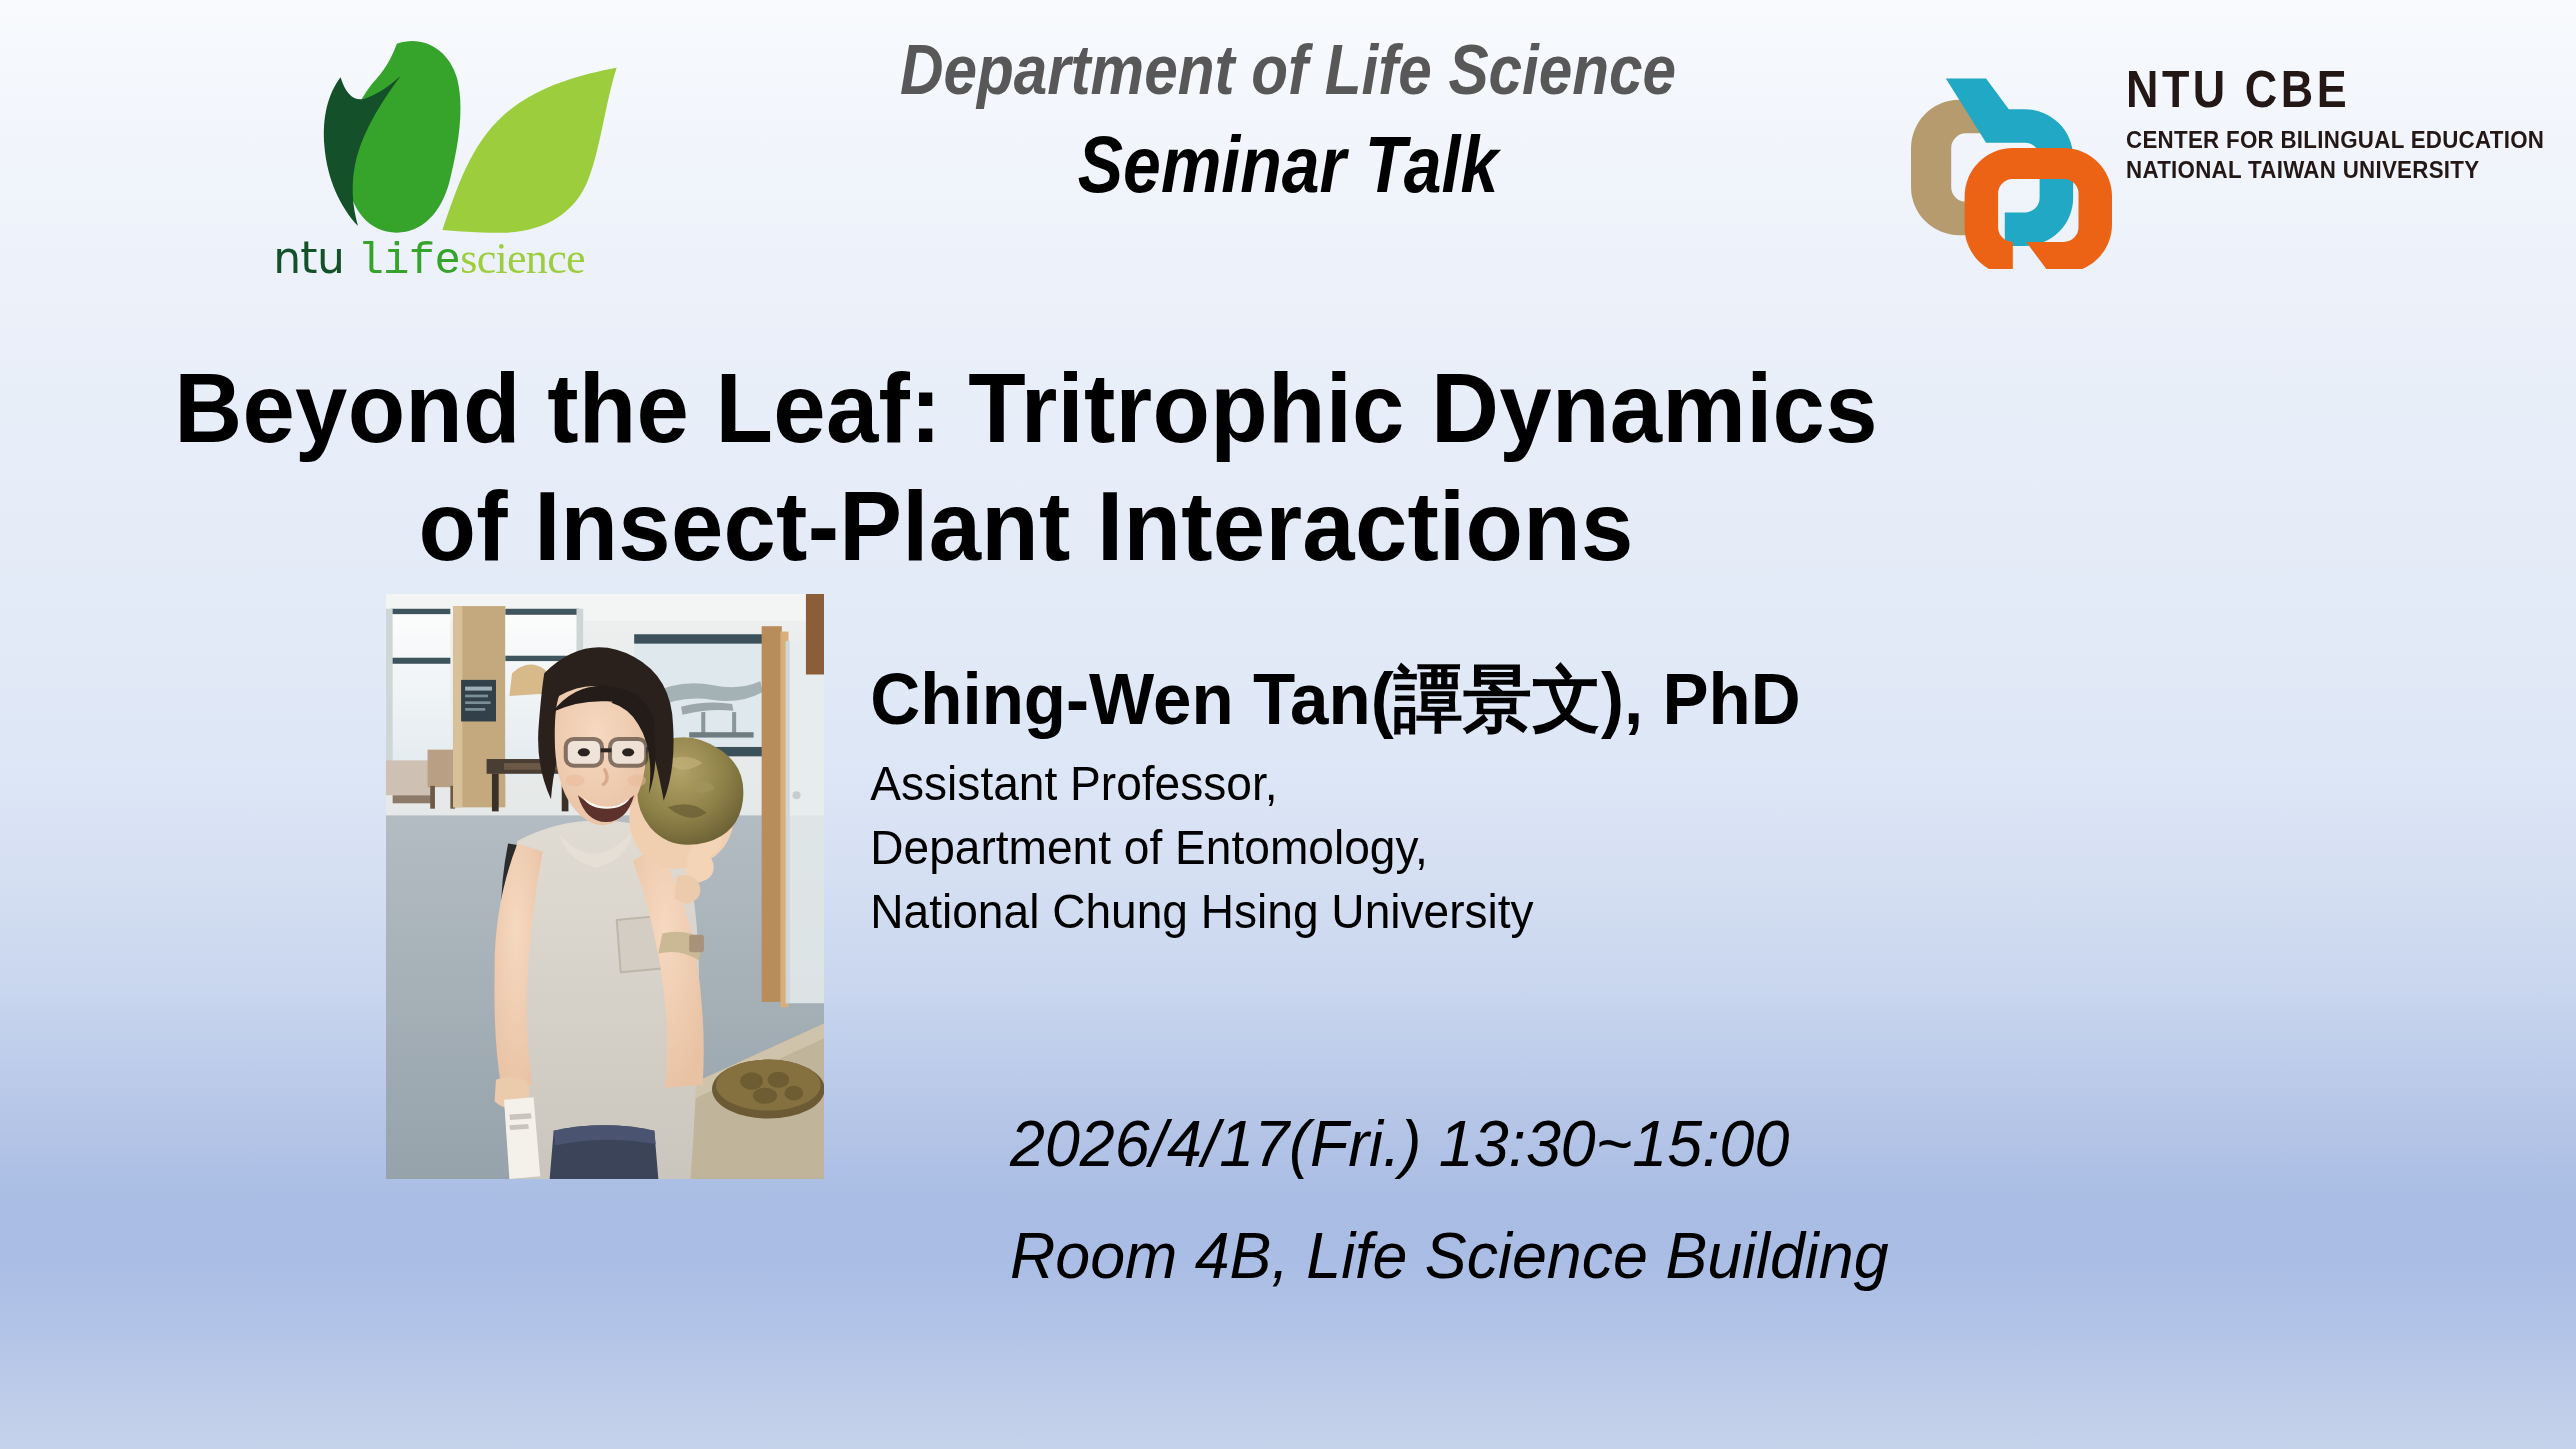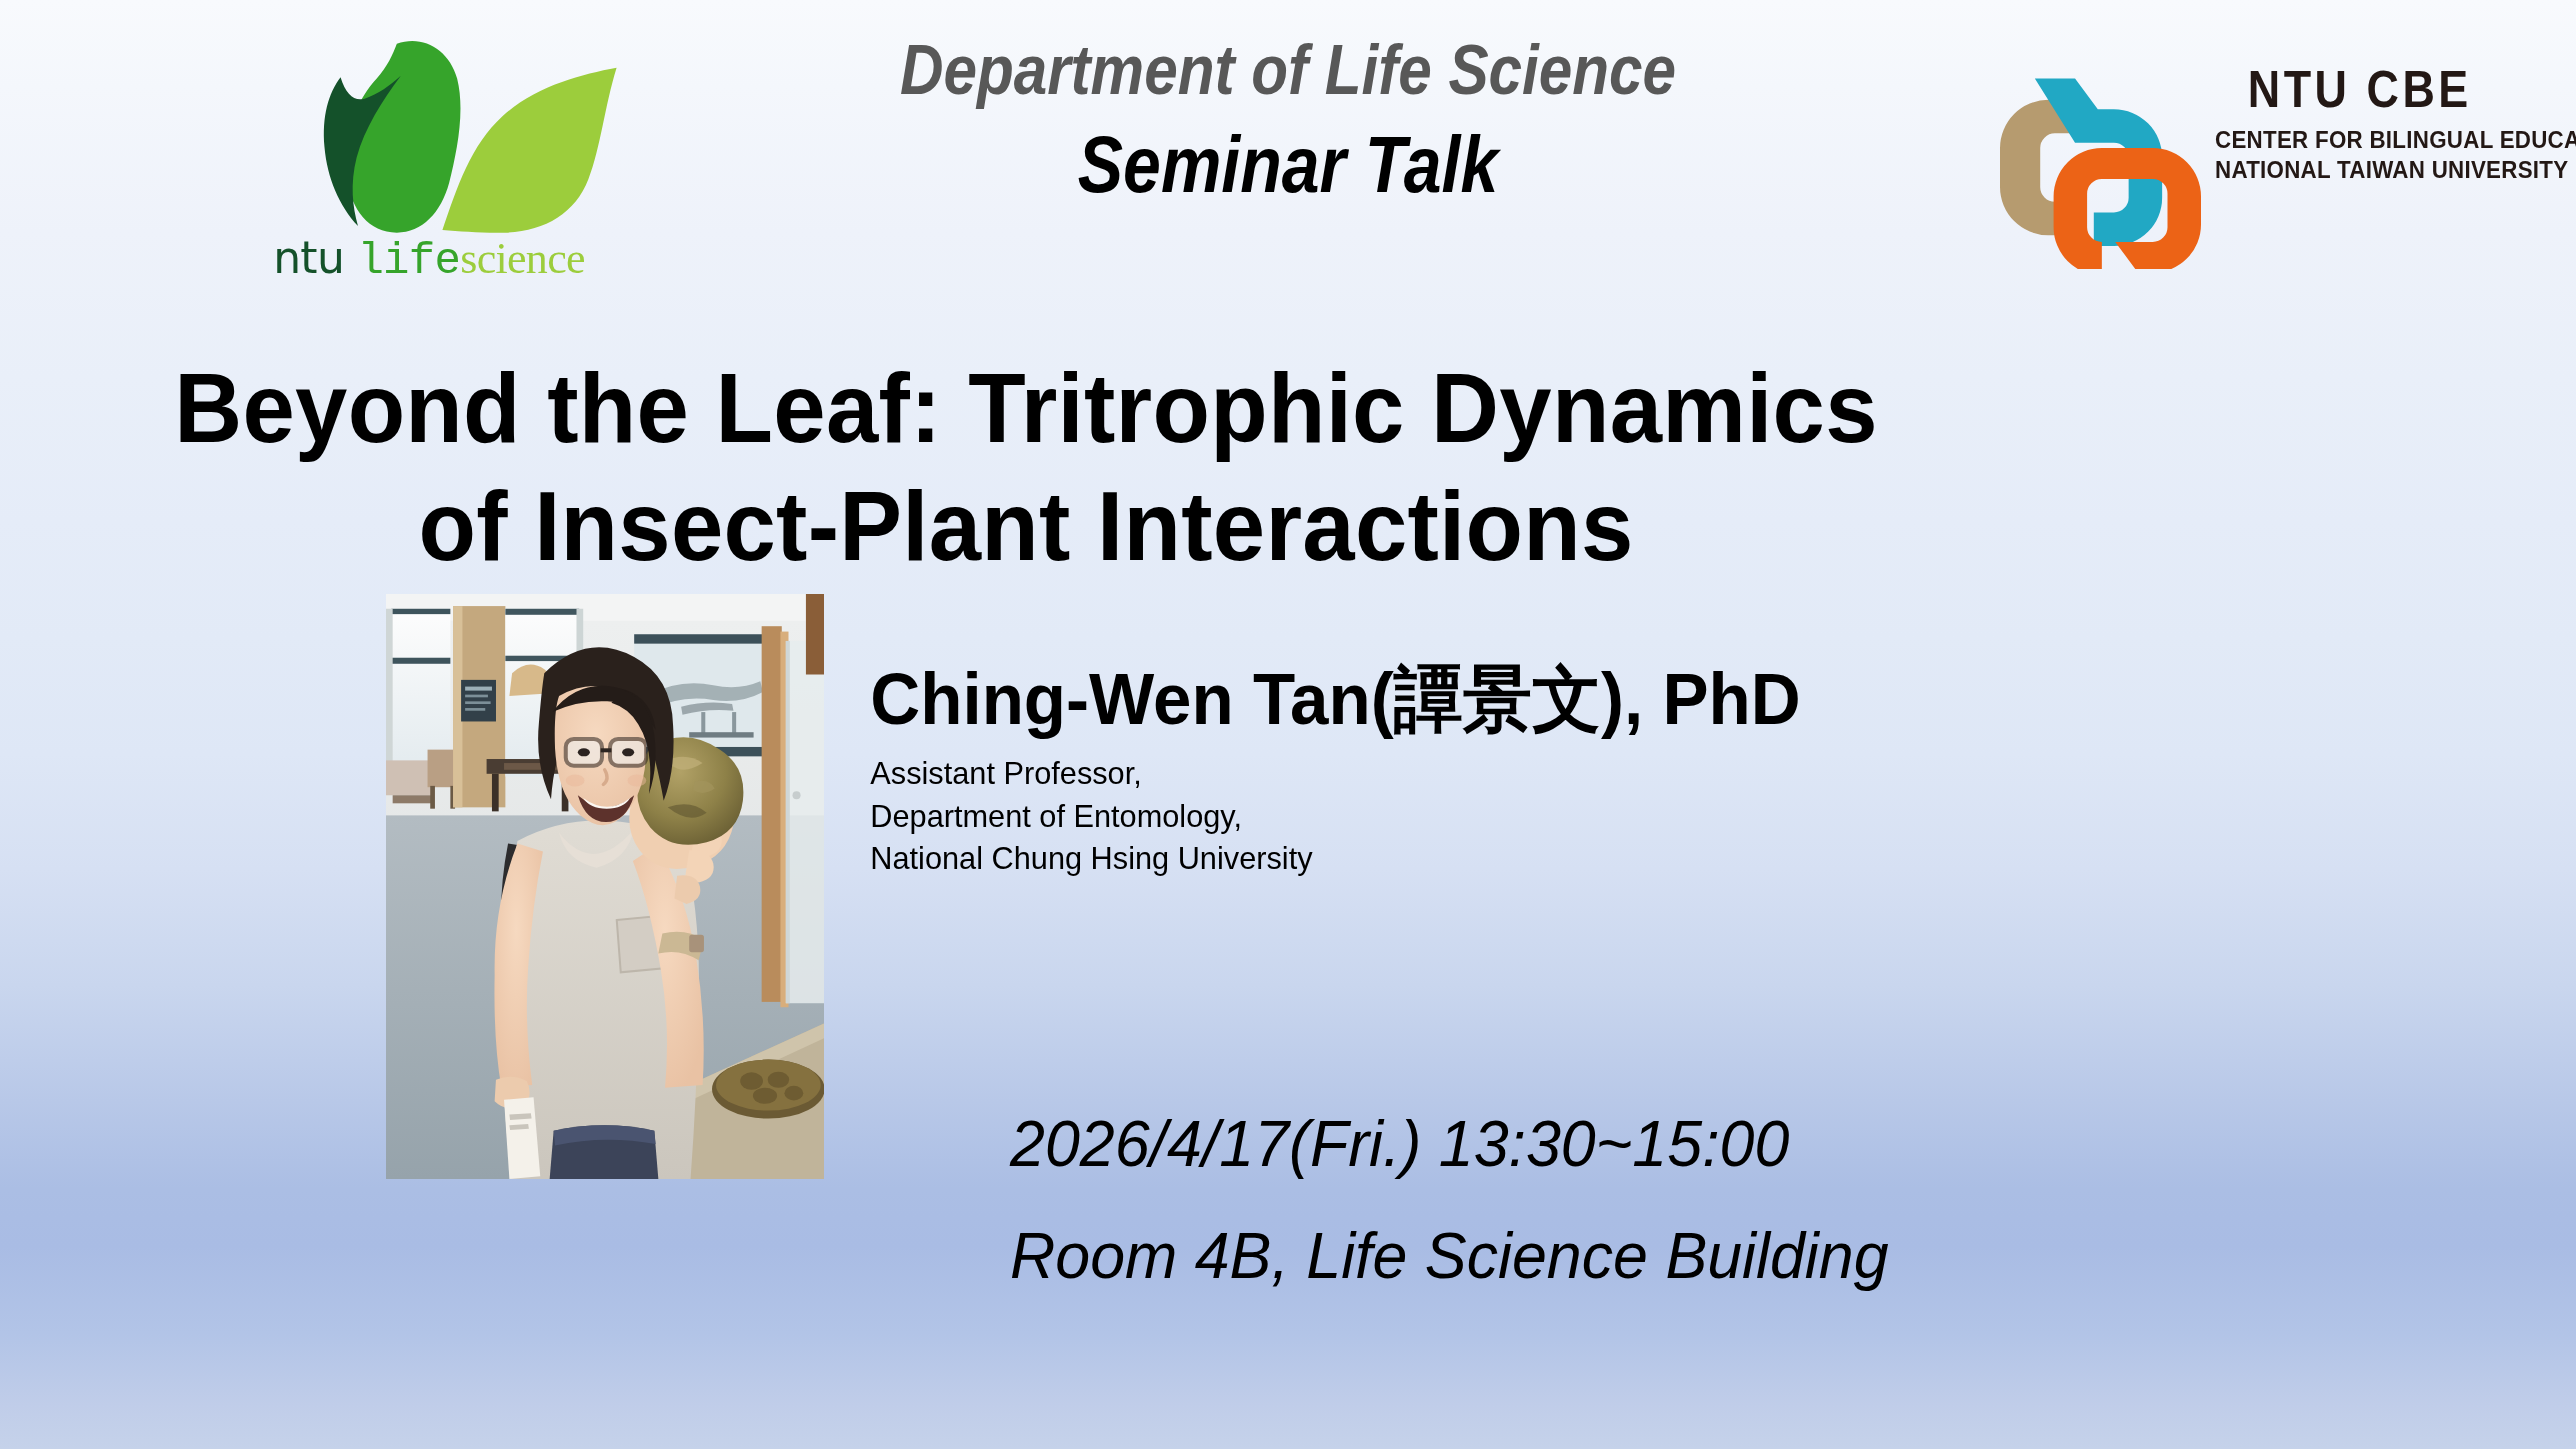--- a/index.html
+++ b/index.html
@@ -91,25 +91,24 @@
     font-size: 79px;
     font-style: italic;
     font-weight: 700;
     color: #000000;
     transform: scaleX(0.86);
   }
 
   
   .cbe-logo {
     position: absolute;
-    left: 2000px;
+    left: 1911px;
     top: 54px;
     width: 543px;
     height: 215px;
-    text-align: center;
   }
   .cbe-mark {
     position: absolute;
     left: 0; top: 0;
     width: 201px;
     height: 215px;
   }
   .cbe-text {
     position: absolute;
     left: 215px;
@@ -183,21 +182,21 @@
     font-size: 72px;
     font-weight: 700;
     color: #000000;
     line-height: 1.06;
     white-space: nowrap;
     transform: scaleX(0.96);
   }
   .speaker-affil {
     margin-top: 14.8px;
     font-family: "Liberation Sans Narrow", "Liberation Sans", sans-serif;
-    font-size: 32px;
+    font-size: 48px;
     font-weight: 400;
     color: #000000;
     line-height: 1.33;
   }
   .speaker-affil div { transform: scaleX(0.96); }
 
   
   .event-block {
     position: absolute;
     left: 1010px;

